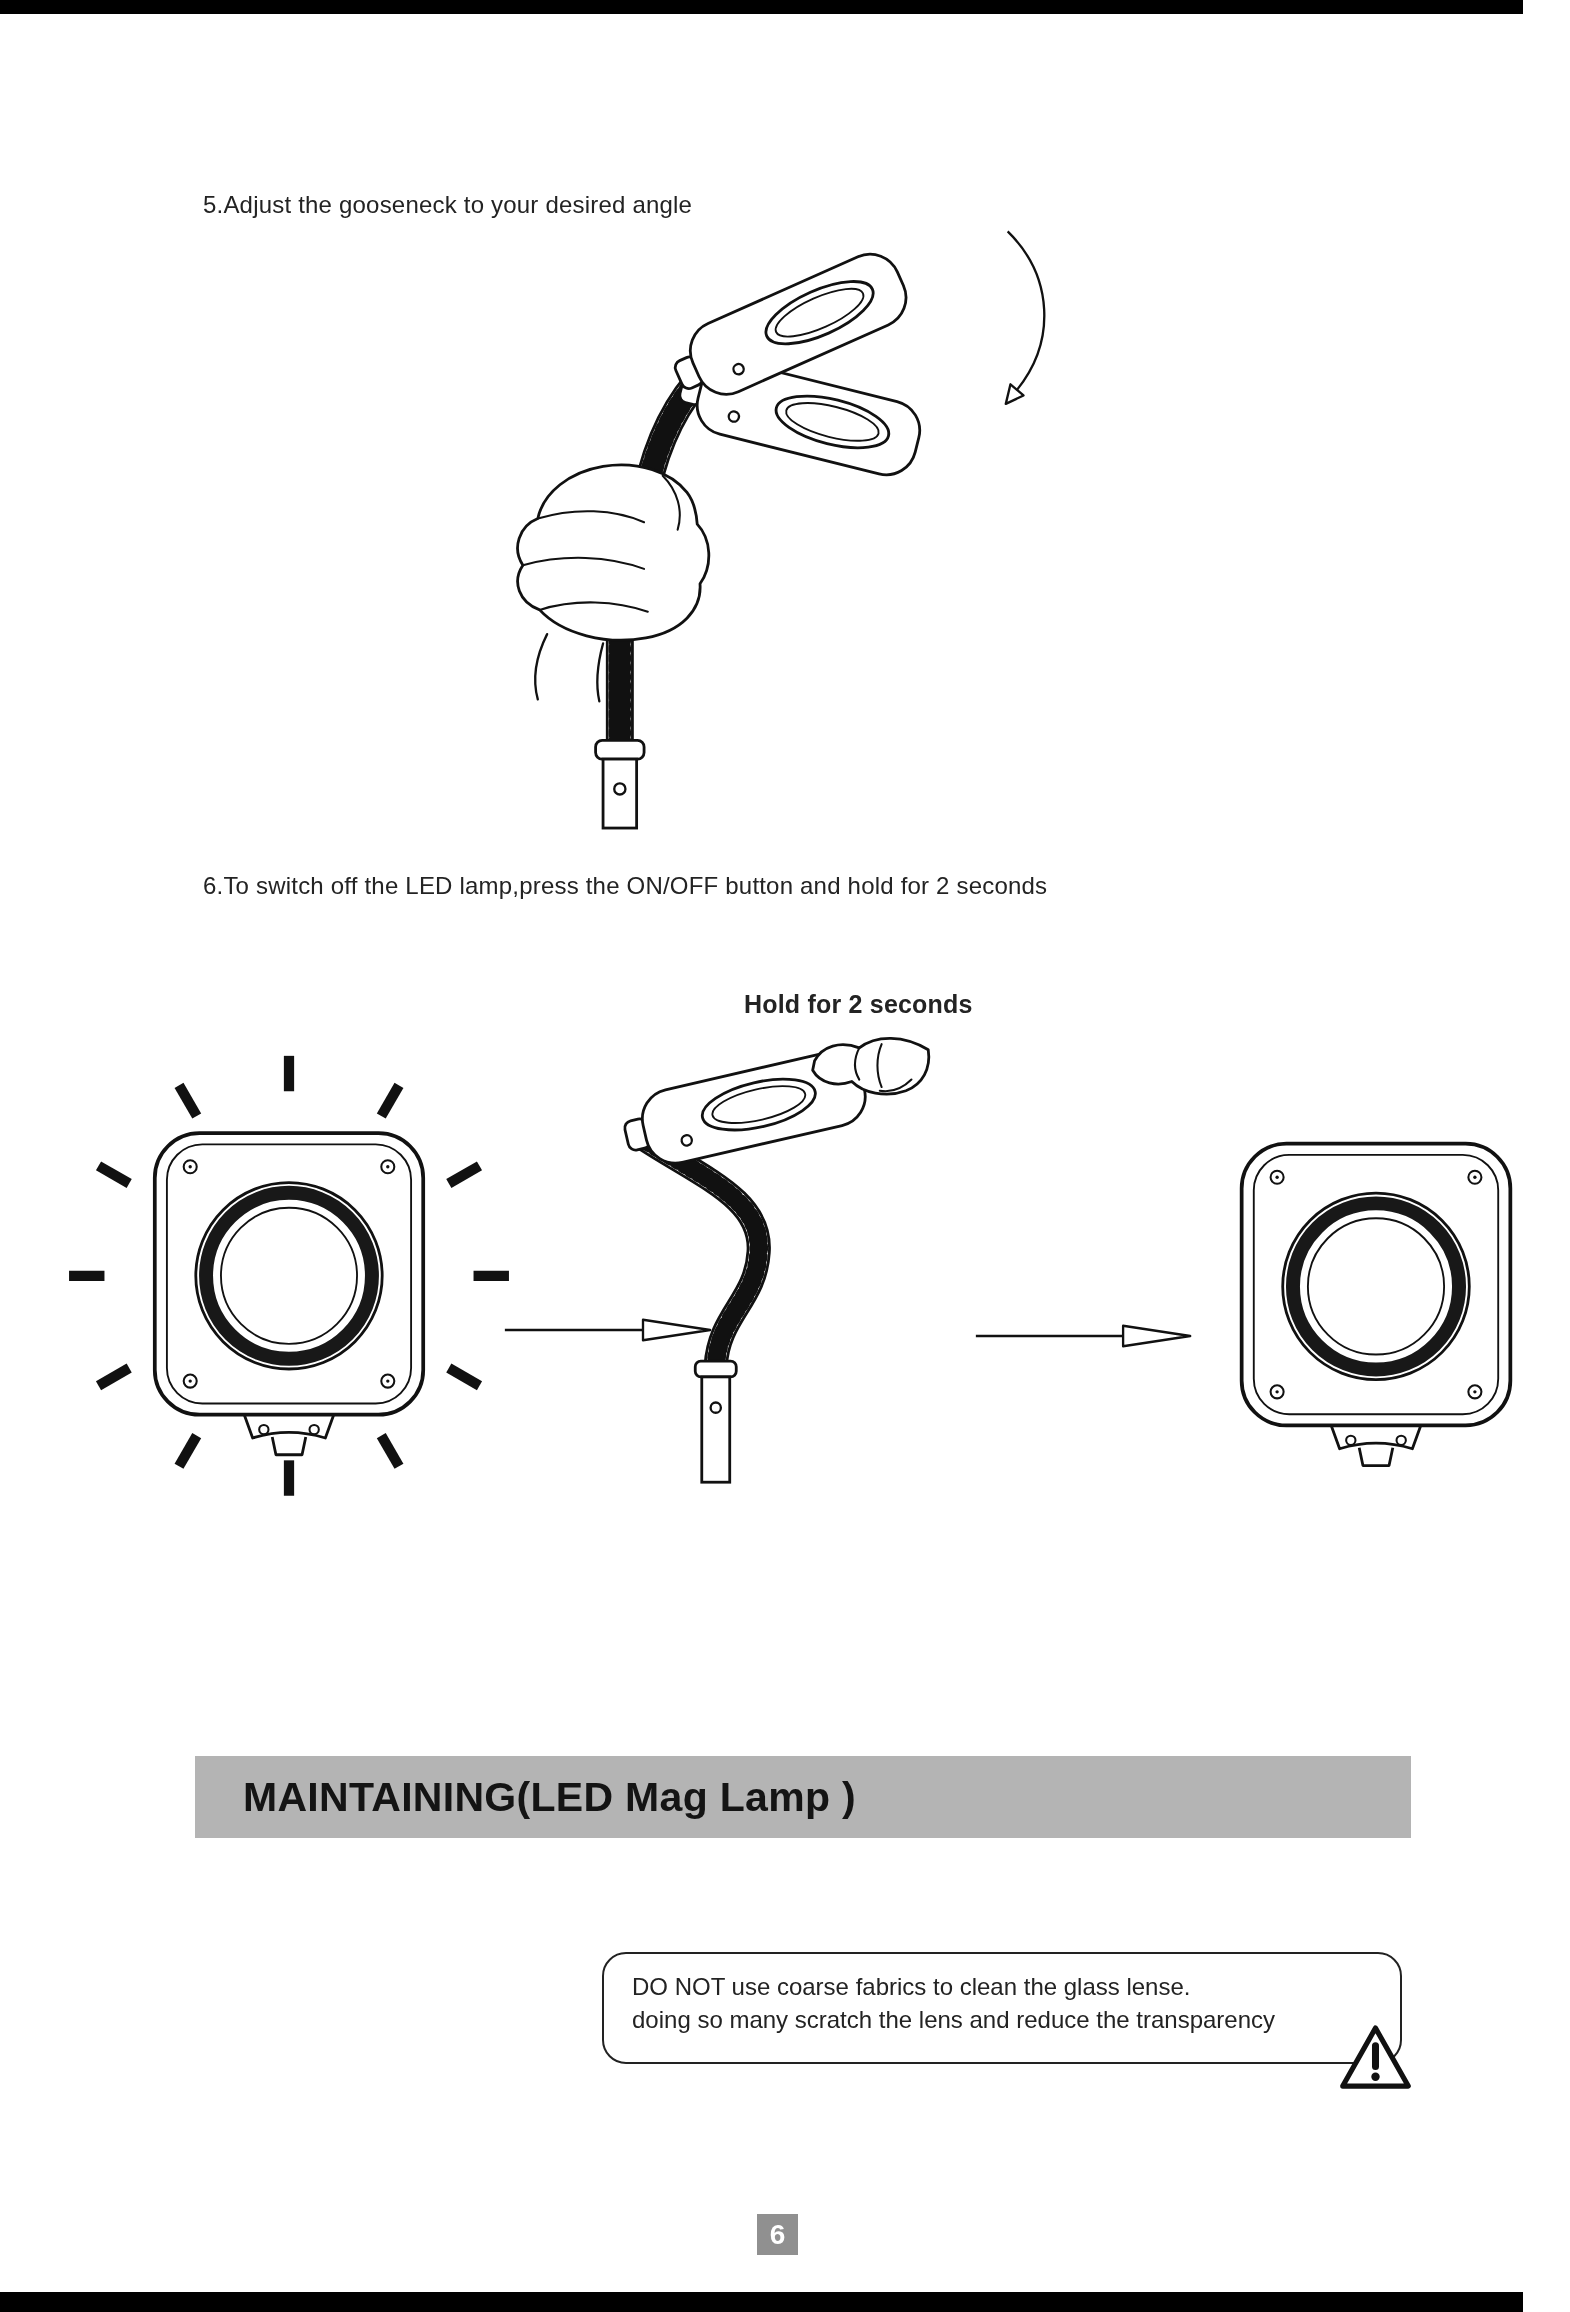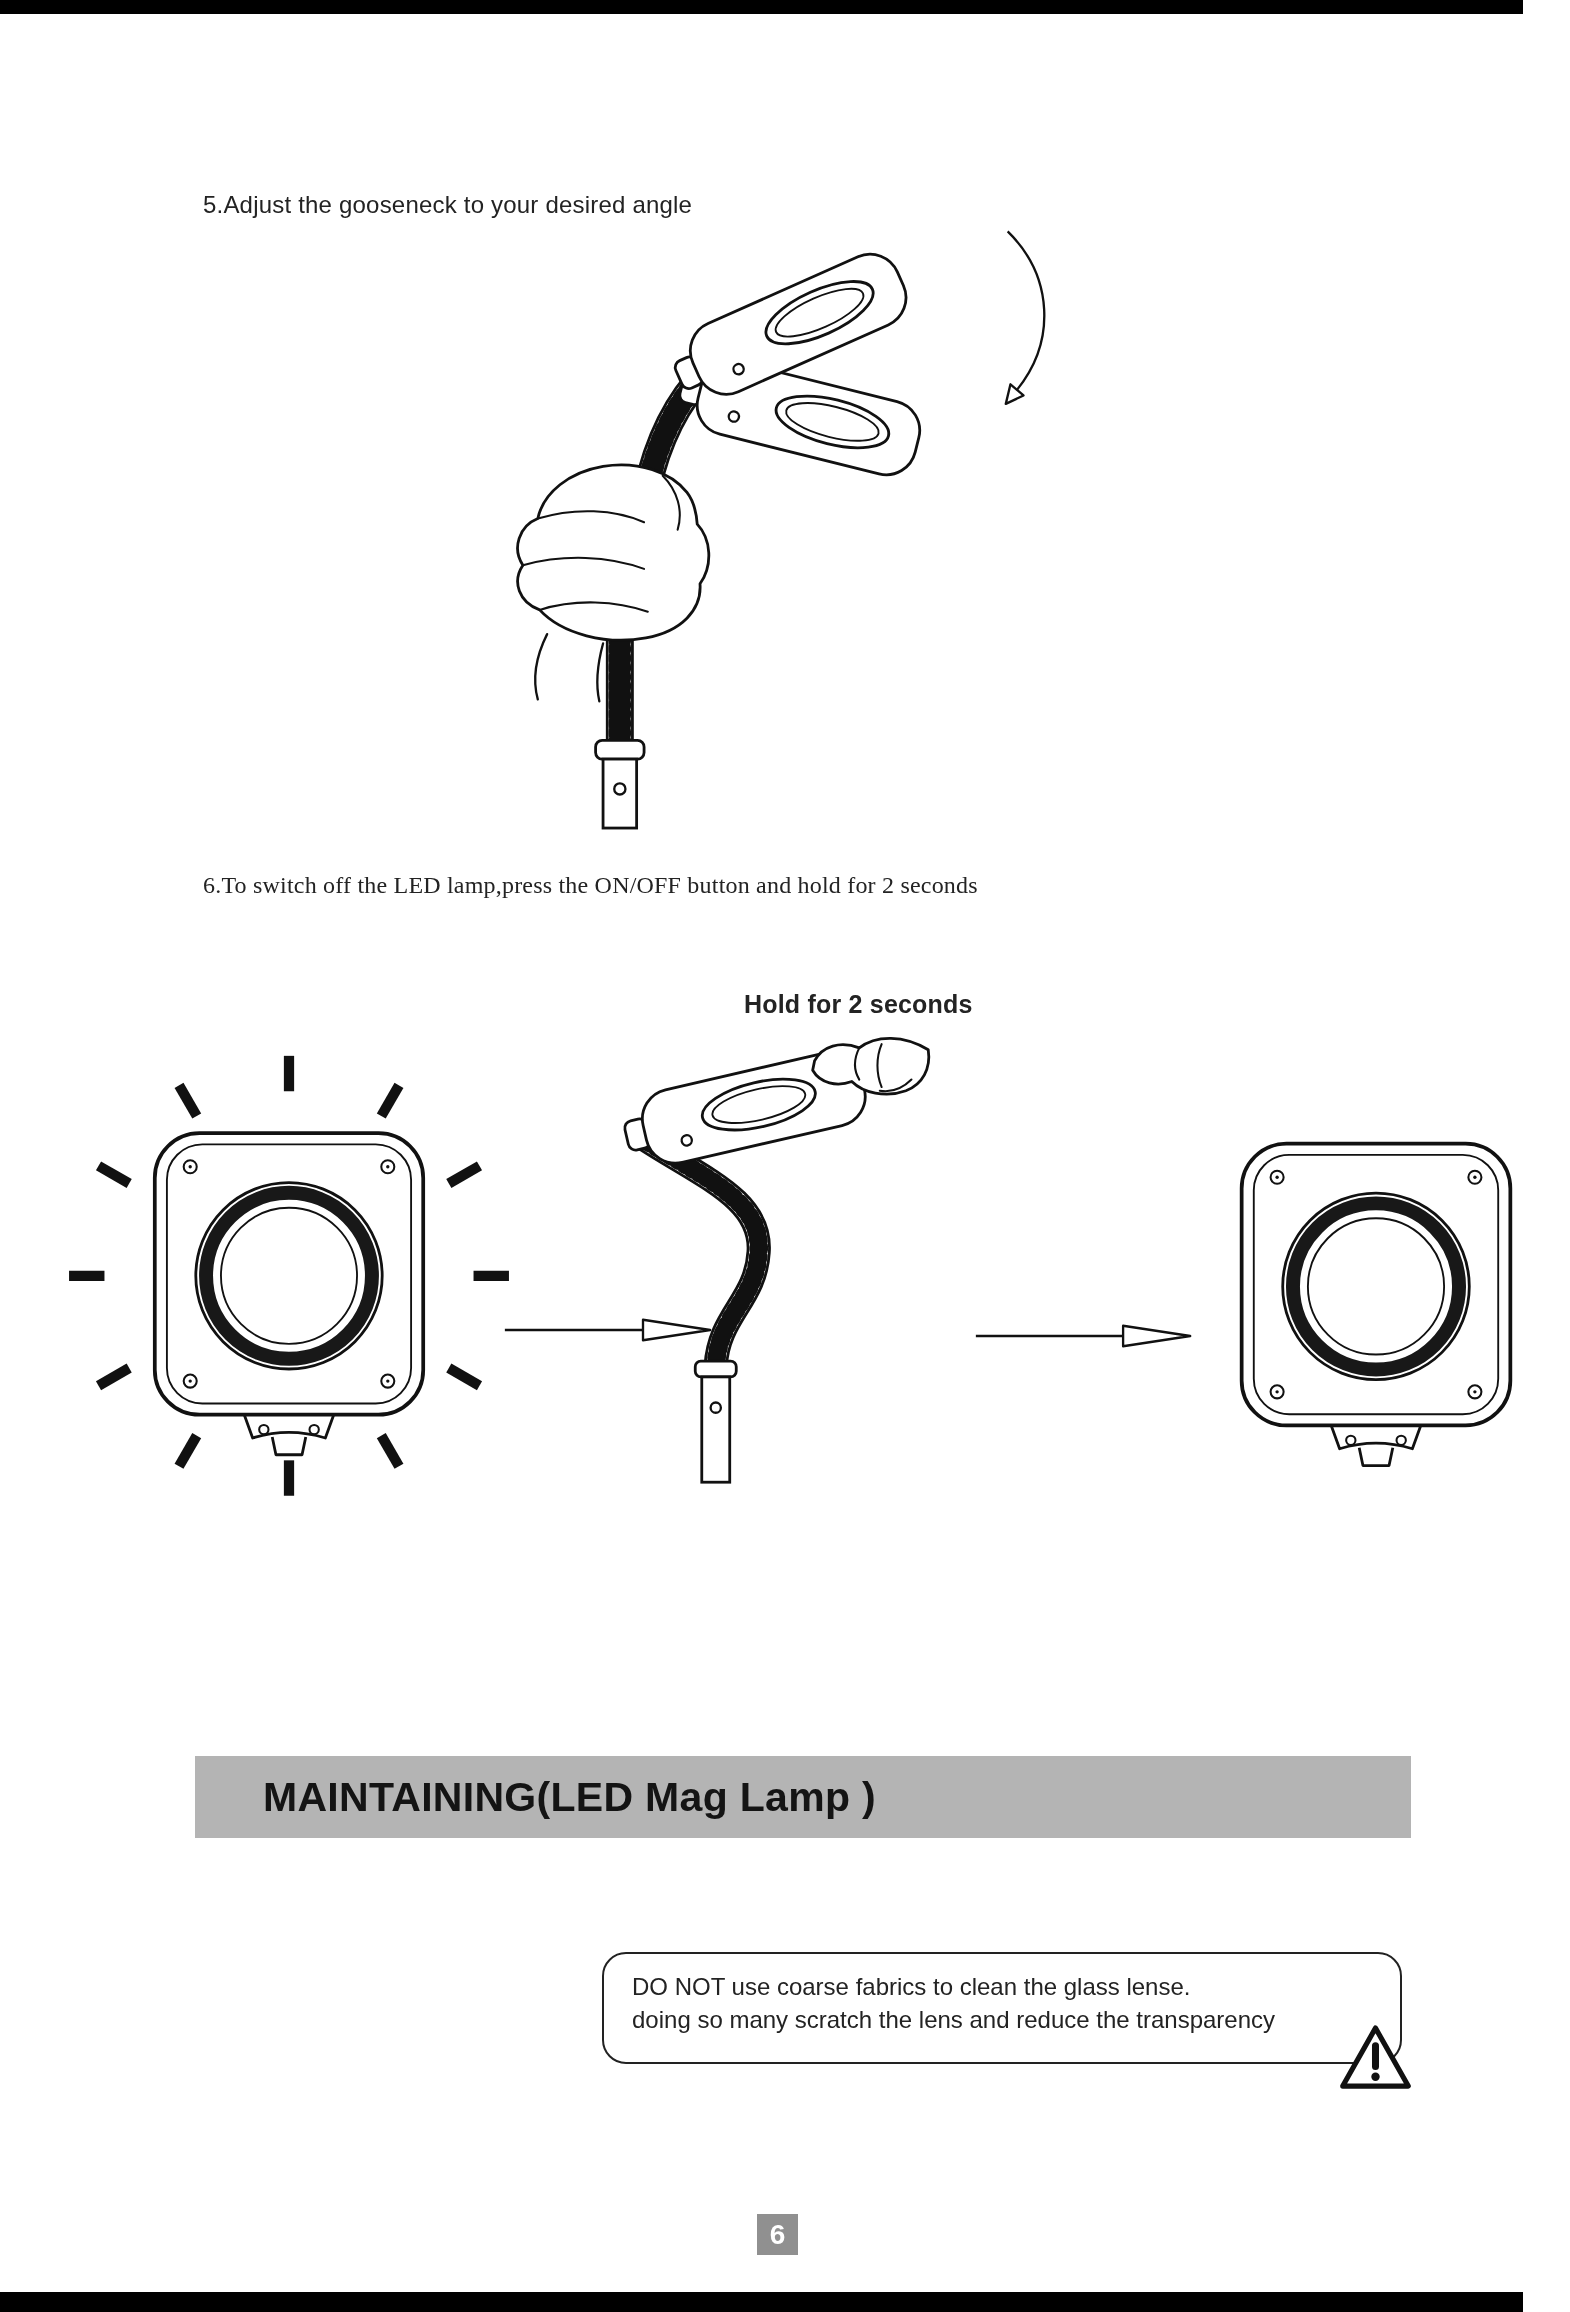--- a/index.html
+++ b/index.html
@@ -11,21 +11,21 @@
   .bar { position:absolute; left:0; width:100%; background:#000; }
   .bar.top { top:0; height:14px; }
   .bar.bottom { top:2292px; height:20.5px; }
   .txt { position:absolute; font-size:24px; letter-spacing:0.2px; white-space:nowrap; }
   .bold { font-weight:bold; }
   .illus { position:absolute; }
   .banner {
     position:absolute; left:195px; top:1756px; width:1216px; height:82px;
     background:#b4b4b4; display:flex; align-items:center;
   }
-  .banner span { font-size:41px; font-weight:bold; color:#141414; padding-left:68px; letter-spacing:0.3px; }
+  .banner span { font-size:41px; font-weight:bold; color:#141414; padding-left:48px; letter-spacing:0.3px; }
   .list { position:absolute; left:220px; top:1857px; font-size:24px; line-height:34px; }
   .warnbox {
     position:absolute; left:602px; top:1952px; width:800px; height:112px;
     border:2.8px solid #222; border-radius:24px; padding:16px 0 0 28px;
     font-size:24px; line-height:33px; background:#fff;
   }
   .badge {
     position:absolute; left:757px; top:2214px; width:41px; height:41px;
     background:#909090; color:#ffffff; font-size:28px; font-weight:bold;
     display:flex; align-items:center; justify-content:center;
@@ -80,21 +80,21 @@
       <rect x="132" y="576" width="36" height="74" fill="#fff" stroke="#111" stroke-width="3"></rect>
       <circle cx="150" cy="608" r="6" fill="none" stroke="#111" stroke-width="2.5"></circle>
     </g>
 
     <g>
       <path d="M566,10 C615,58 618,128 576,180" fill="none" stroke="#111" stroke-width="2.5"></path>
       <polygon points="564,195 583,186 569,174" fill="#fff" stroke="#111" stroke-width="2.5" stroke-linejoin="round"></polygon>
     </g>
   </svg>
 
-  <div class="txt" style="left:203px; top:872px;font-family:Liberation Serif, serif;">6.To switch off the LED lamp,press the ON/OFF button and hold for 2 seconds</div>
+  <div class="txt" style="left:203px; top:872px;">6.To switch off the LED lamp,press the ON/OFF button and hold for 2 seconds</div>
 
   <div class="txt bold" style="left:744px; top:990px; font-size:25px;">Hold for 2 seconds</div>
 
   <svg class="illus" style="left:56px; top:1040px;" width="466" height="466" viewBox="0 0 500 500">
     <g stroke="#111" stroke-width="11">
       <line x1="250" y1="17" x2="250" y2="55" transform="rotate(0 250 253)"></line>
       <line x1="250" y1="17" x2="250" y2="55" transform="rotate(30 250 253)"></line>
       <line x1="250" y1="17" x2="250" y2="55" transform="rotate(60 250 253)"></line>
       <line x1="250" y1="17" x2="250" y2="55" transform="rotate(90 250 253)"></line>
       <line x1="250" y1="17" x2="250" y2="55" transform="rotate(120 250 253)"></line>

